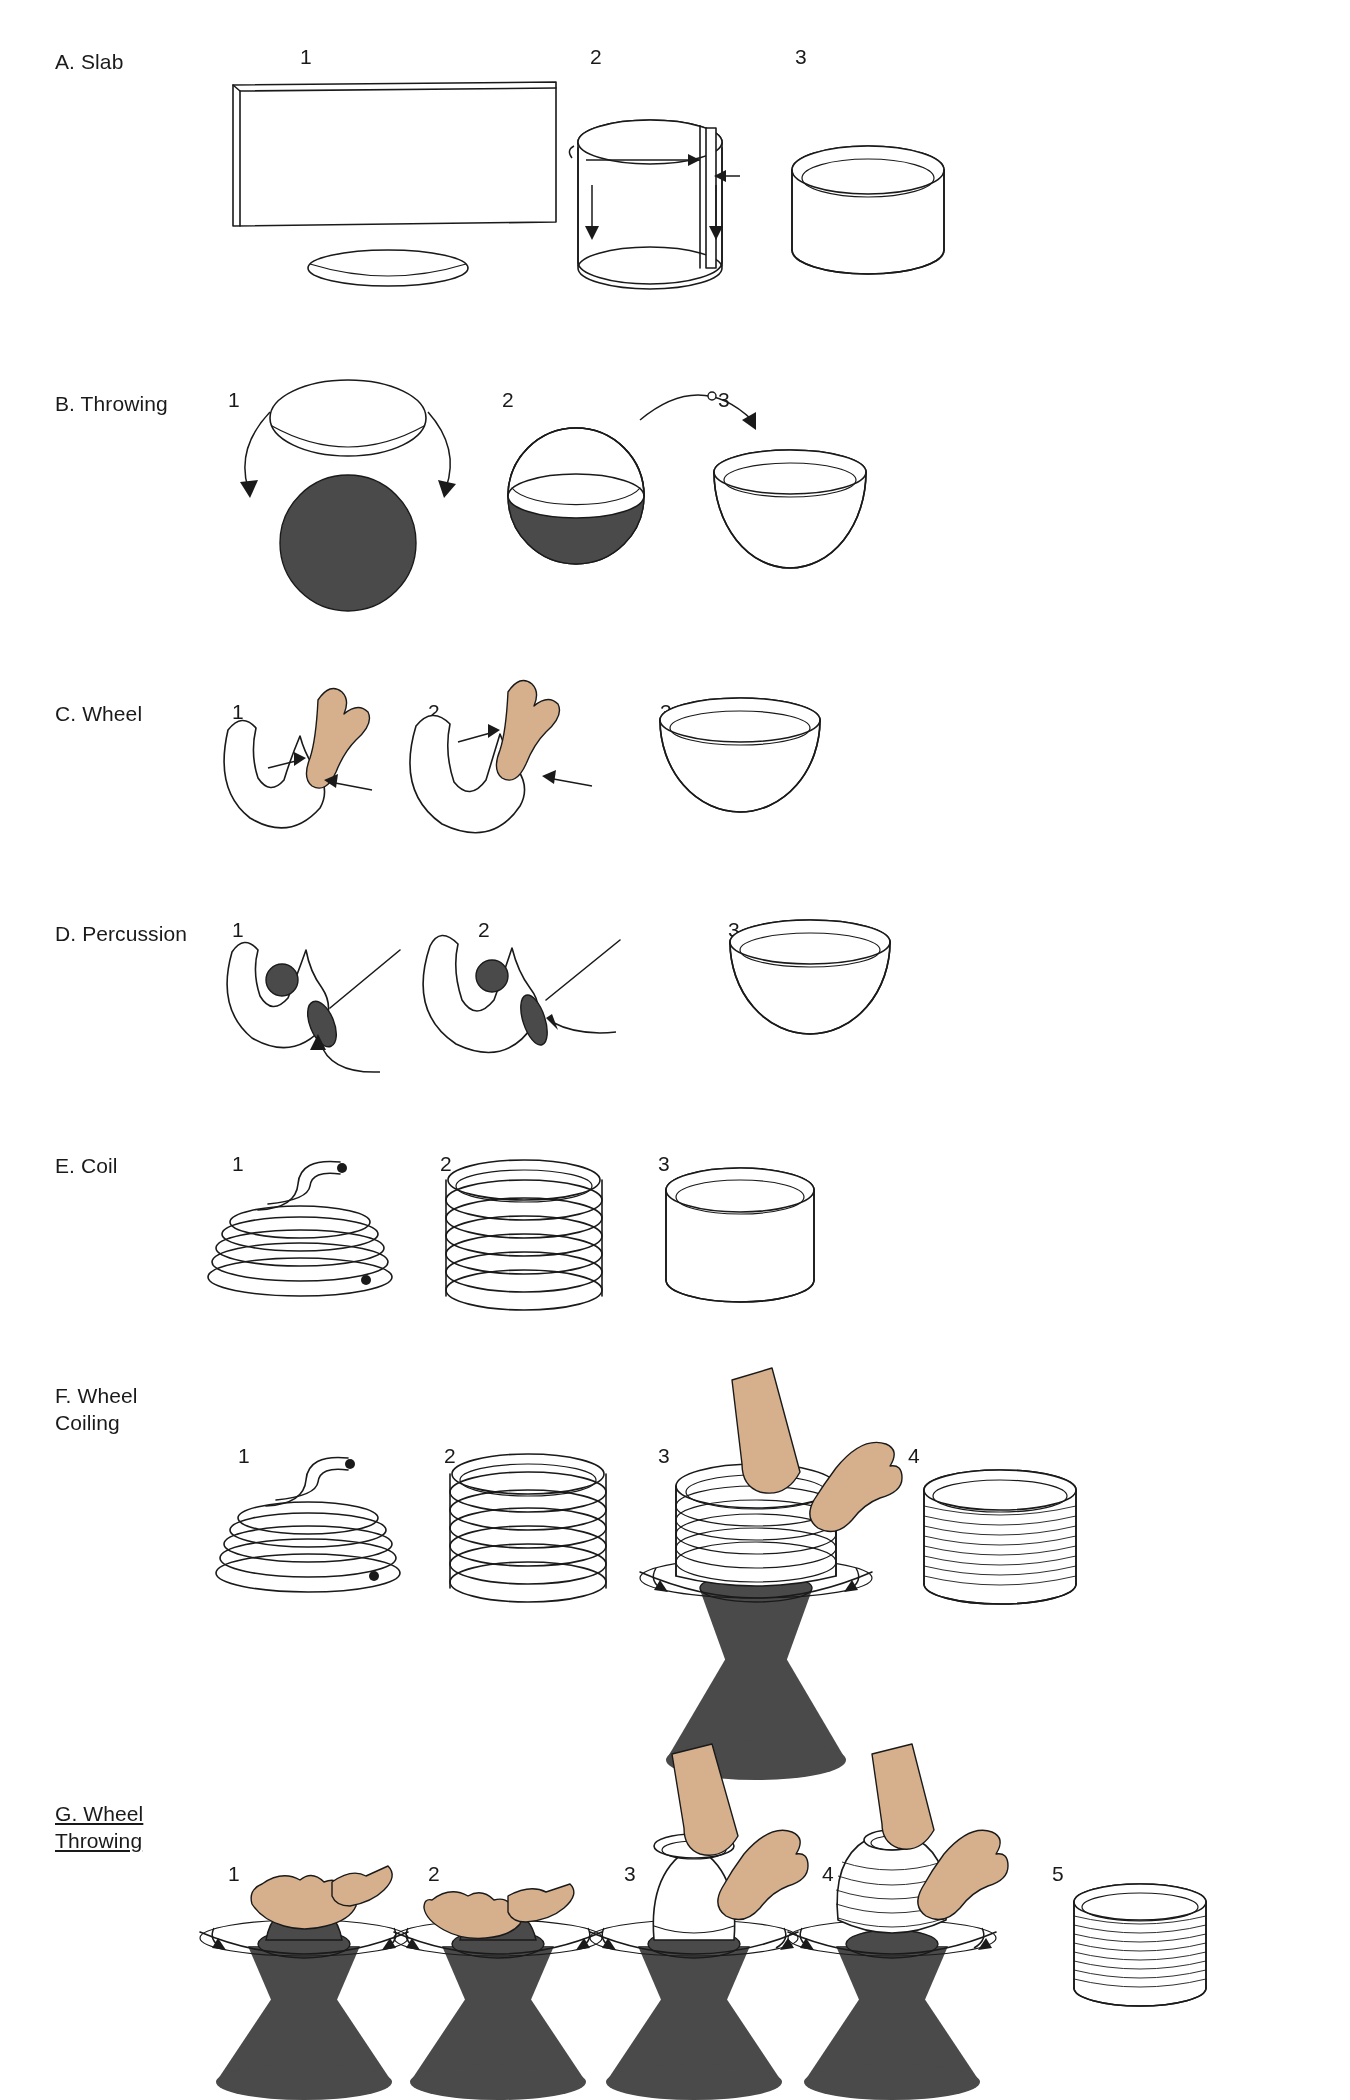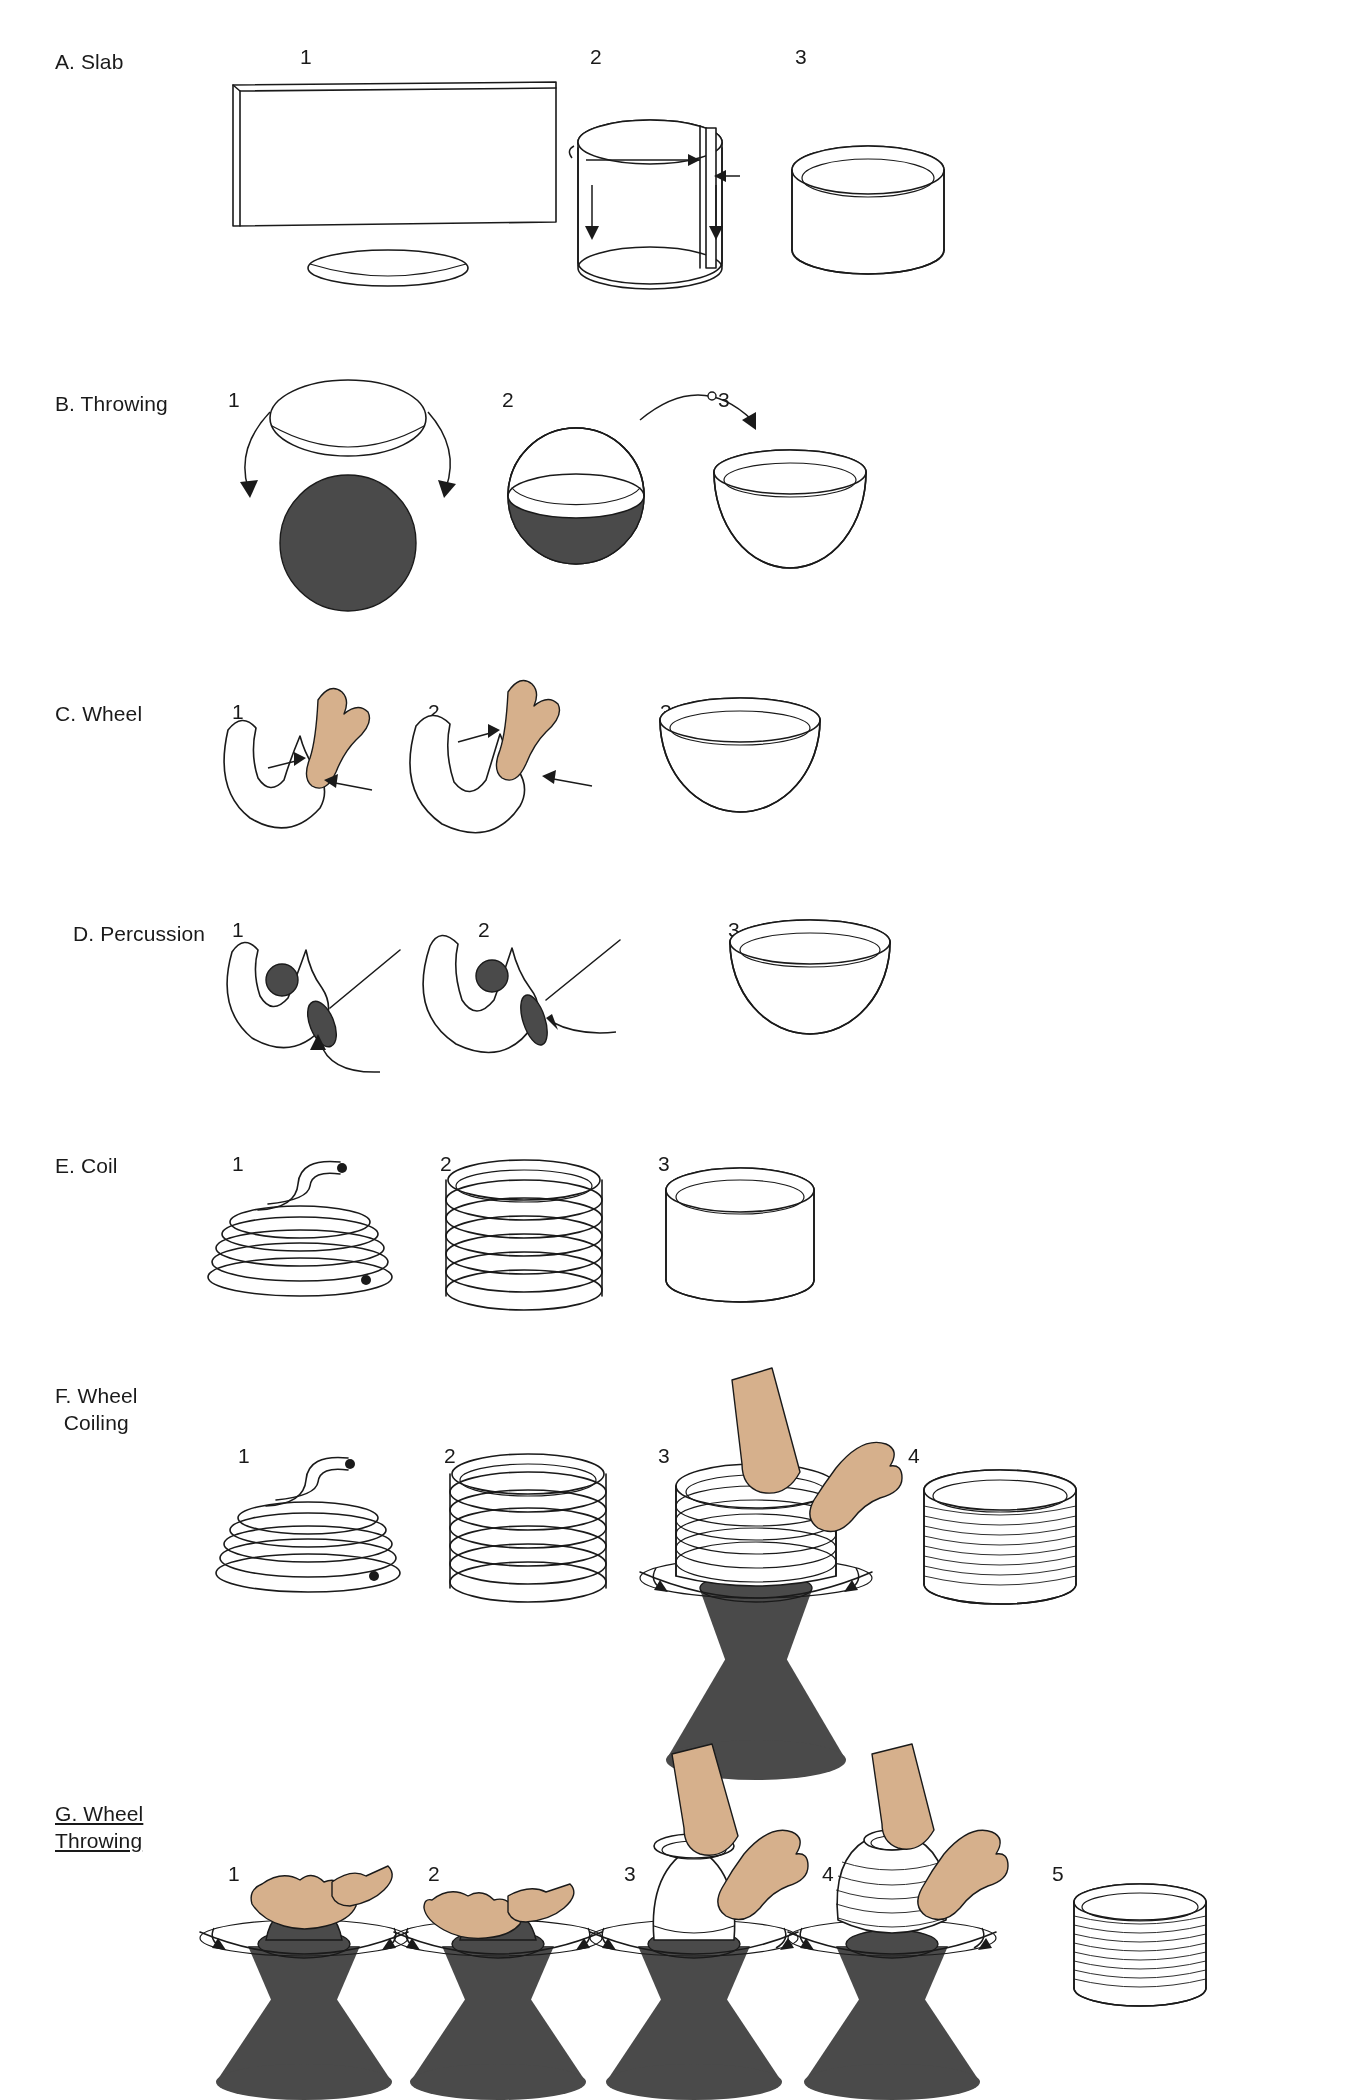--- a/index.html
+++ b/index.html
@@ -164,21 +164,21 @@
 
       <ellipse class="wh" cx="740" cy="80" rx="80" ry="22"></ellipse>
       <path class="wh" d="M660,80 A80,92 0 0 0 820,80 Z"></path>
       <ellipse class="wh" cx="740" cy="80" rx="80" ry="22"></ellipse>
       <ellipse class="ln-thin" cx="740" cy="88" rx="70" ry="17"></ellipse>
       <path class="ln" d="M660,80 A80,92 0 0 0 820,80"></path>
     </svg>
   </div>
 
   <div class="row" style="top:860px;height:230px;">
-    <div class="row-label" style="left:73px;top:60px;">D. Percussion</div>
+    <div class="row-label" style="left:55px;top:60px;">D. Percussion</div>
     <div class="step-num" style="left:232px;top:58px;">1</div>
     <div class="step-num" style="left:478px;top:58px;">2</div>
     <div class="step-num" style="left:728px;top:58px;">3</div>
 
     <svg class="art" width="1350" height="230">
 
       <path class="wh" d="M232,92 Q216,148 252,178 Q294,202 324,166 Q334,146 322,128 Q310,112 306,90 Q296,118 288,138 Q272,156 260,136 Q252,112 258,90 Q244,74 232,92 Z"></path>
       <circle class="dk" cx="282" cy="120" r="16"></circle>
       <ellipse class="dk" cx="322" cy="164" rx="12" ry="24" transform="rotate(-22 322 164)"></ellipse>
       <path class="ln" d="M330,148 L400,90"></path>
@@ -237,21 +237,21 @@
       <path class="wh" d="M666,90 L666,180 A74,22 0 0 0 814,180 L814,90 Z"></path>
       <ellipse class="wh" cx="740" cy="90" rx="74" ry="22"></ellipse>
       <ellipse class="ln-thin" cx="740" cy="97" rx="64" ry="17"></ellipse>
       <path class="ln" d="M666,90 L666,180"></path>
       <path class="ln" d="M814,90 L814,180"></path>
       <path class="ln" d="M666,180 A74,22 0 0 0 814,180"></path>
     </svg>
   </div>
 
   <div class="row" style="top:1340px;height:440px;">
-    <div class="row-label" style="left:55px;top:42px;text-align:center;">F. Wheel
+    <div class="row-label" style="left:55px;top:42px;">F. Wheel
 Coiling</div>
     <div class="step-num" style="left:238px;top:104px;">1</div>
     <div class="step-num" style="left:444px;top:104px;">2</div>
     <div class="step-num" style="left:658px;top:104px;">3</div>
     <div class="step-num" style="left:908px;top:104px;">4</div>
 
     <svg class="art" width="1350" height="440">
 
       <path class="ln" d="M348,118 Q308,114 306,140 Q304,164 266,166"></path>
       <path class="ln" d="M348,130 Q320,126 318,142 Q316,156 276,160"></path>

